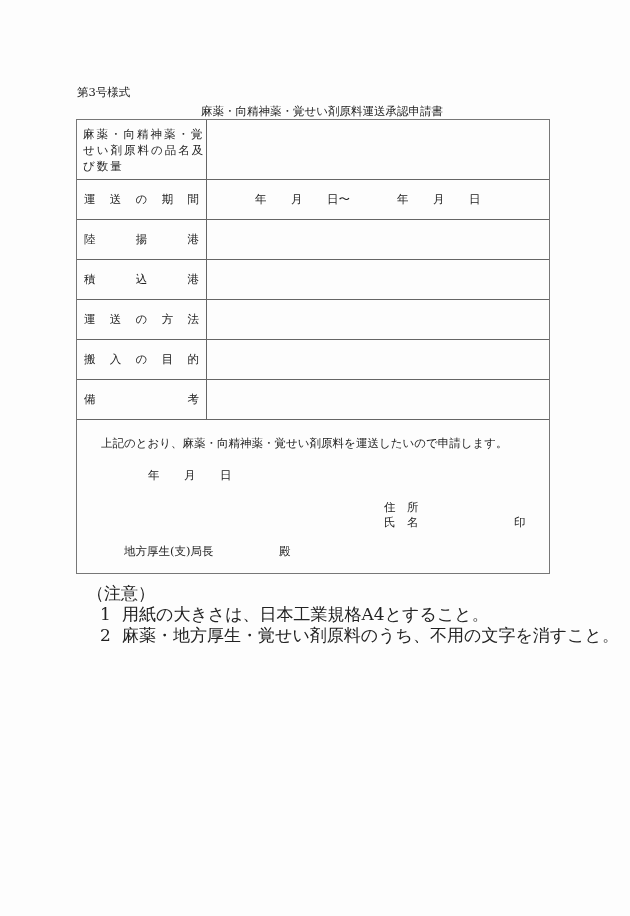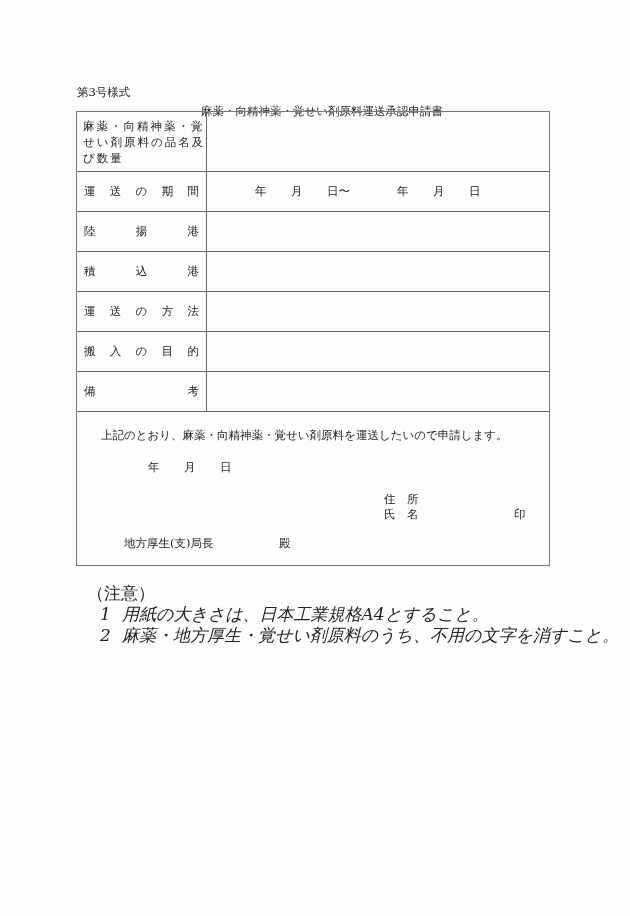--- a/index.html
+++ b/index.html
@@ -3,33 +3,33 @@
 <meta charset="utf-8">
 <style>
   html, body { margin:0; padding:0; }
   body {
     width:630px; height:916px; background:#fdfdfd; position:relative; overflow:hidden;
     font-family:"DejaVu Serif","Liberation Serif",serif; color:#222;
   }
   .abs { position:absolute; white-space:nowrap; }
   .form-no { left:77px; top:85px; font-size:11.5px; }
   .title { left:0; width:630px; top:104px; font-size:11.5px; text-align:center; padding-left:14px; box-sizing:border-box;font-family:Liberation Serif, serif; }
-  .table { position:absolute; left:76px; top:111px; width:474px; height:455px;
+  .table { position:absolute; left:76px; top:119px; width:474px; height:455px;
            border:1.5px solid #777; box-sizing:border-box; }
   .row { position:absolute; left:0; width:100%; border-bottom:1.2px solid #666; box-sizing:border-box; }
   .lbl { position:absolute; left:0; top:0; width:130px; height:100%;
          border-right:1.2px solid #666; box-sizing:border-box; font-size:11.5px; }
   .lbl-multi { padding:6px 0 0 6px; line-height:16px; letter-spacing:2px; white-space:normal; }
   .lbl-spread { display:flex; justify-content:space-between; align-items:center; padding:0 7px 0 7px; }
   .val { position:absolute; left:130px; top:0; right:0; height:100%; font-size:11.5px; }
   .period { display:flex; align-items:center; height:100%; }
   .period span { position:absolute; }
   .decl { position:absolute; left:0; top:300px; width:100%; height:155px; font-size:11.5px;text-decoration:underline; }
   .notes { left:91px; top:583px; font-size:17px; line-height:21px; }
-  .note-item { padding-left:9px;font-style:italic; }
+  .note-item { padding-left:9px; }
   .note-num { display:inline-block; width:22px; }
 </style>
 </head>
 <body>
 
 <div class="abs form-no">第3号様式</div>
 <div class="abs title">麻薬・向精神薬・覚せい剤原料運送承認申請書</div>
 
 <div class="table">
 

